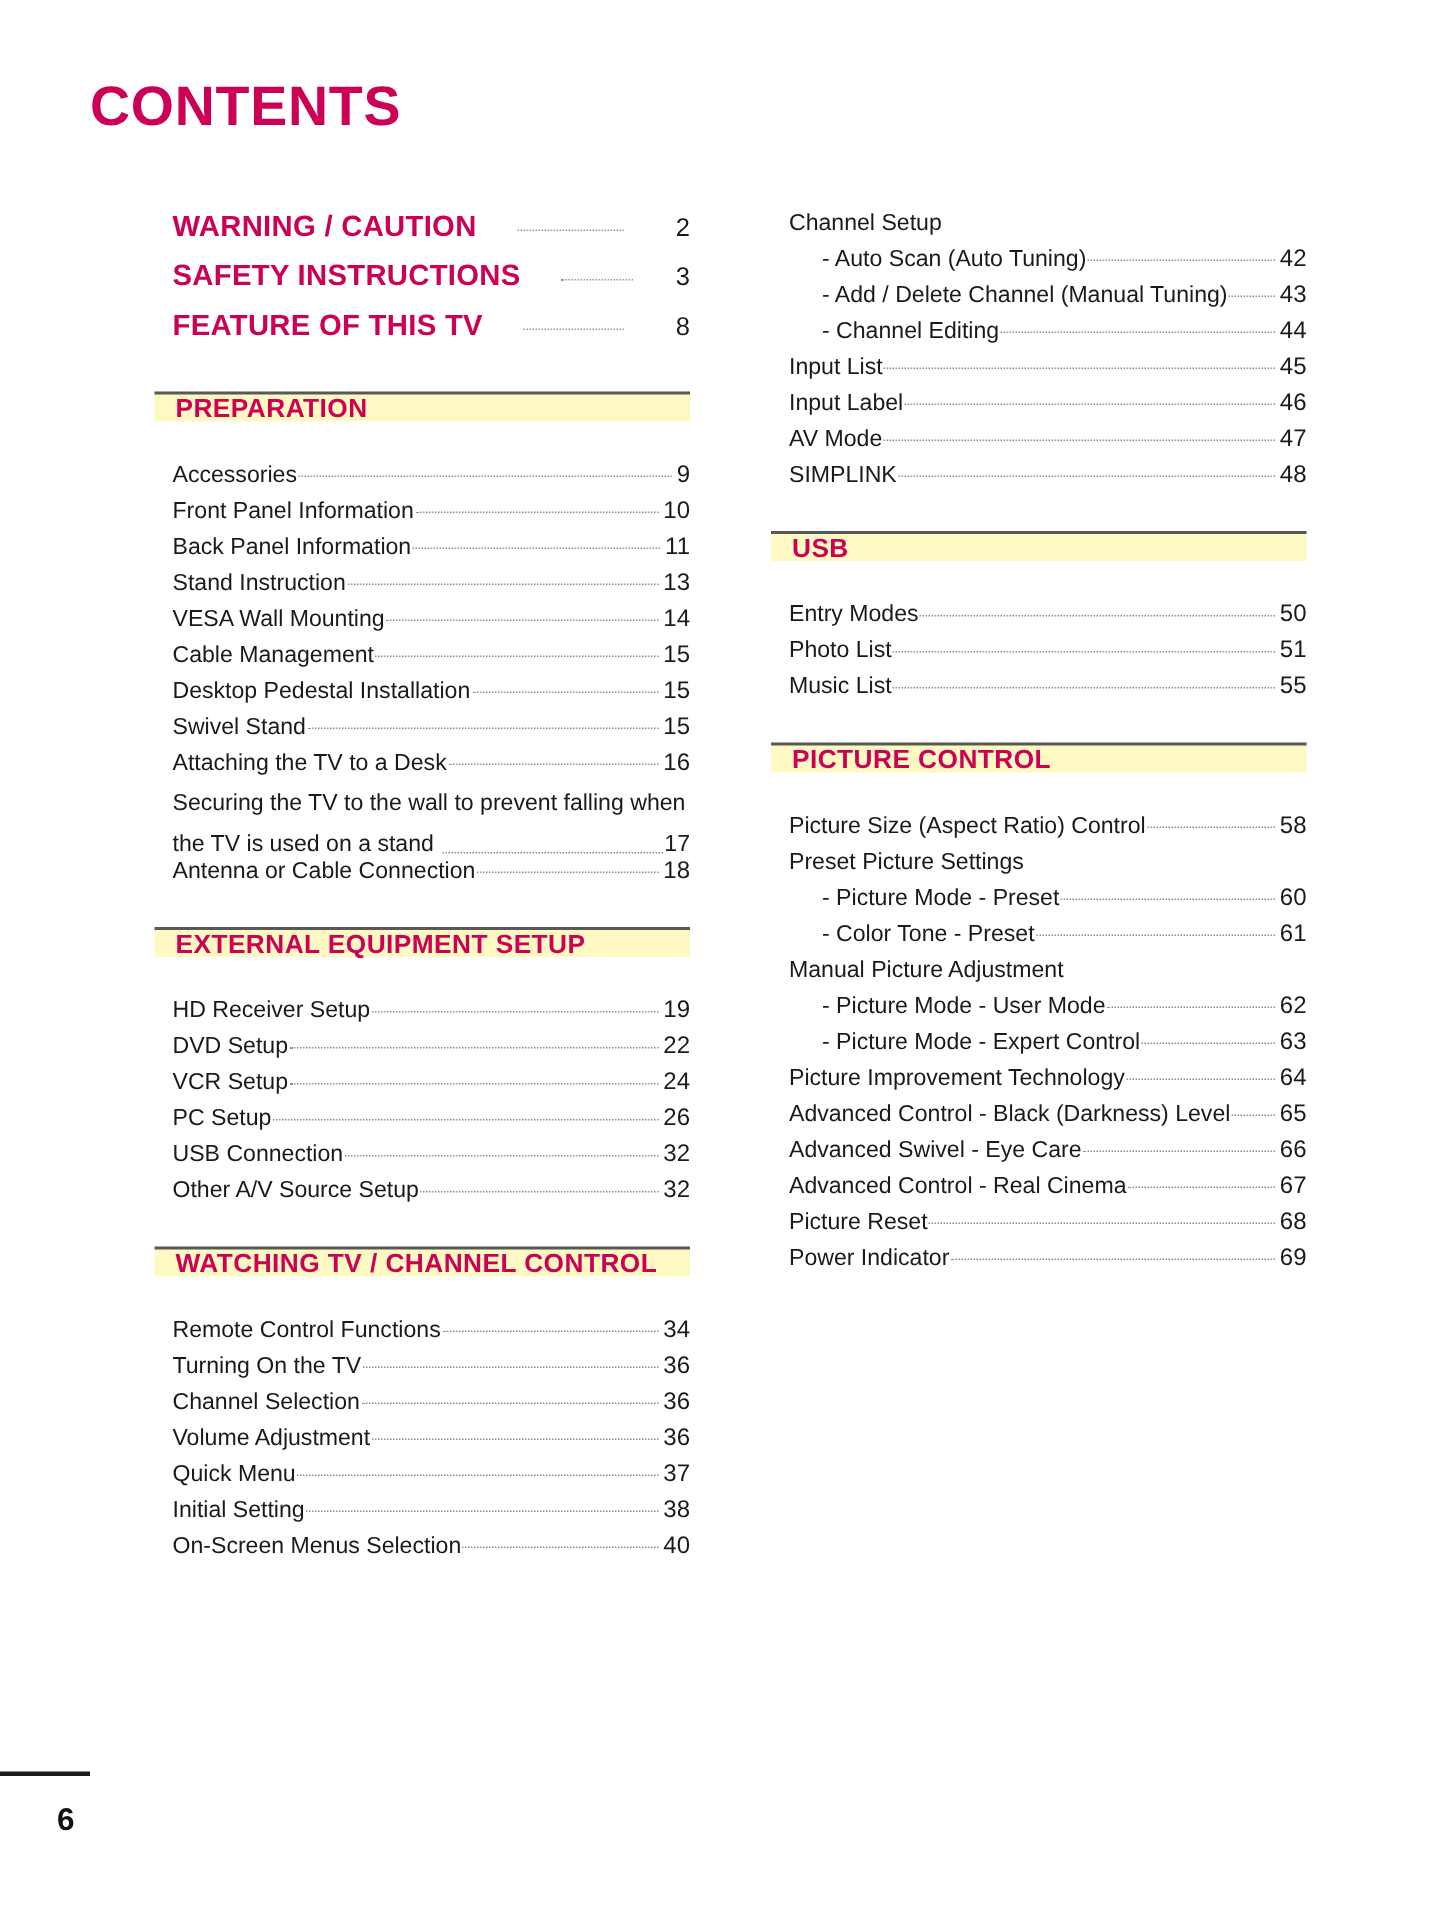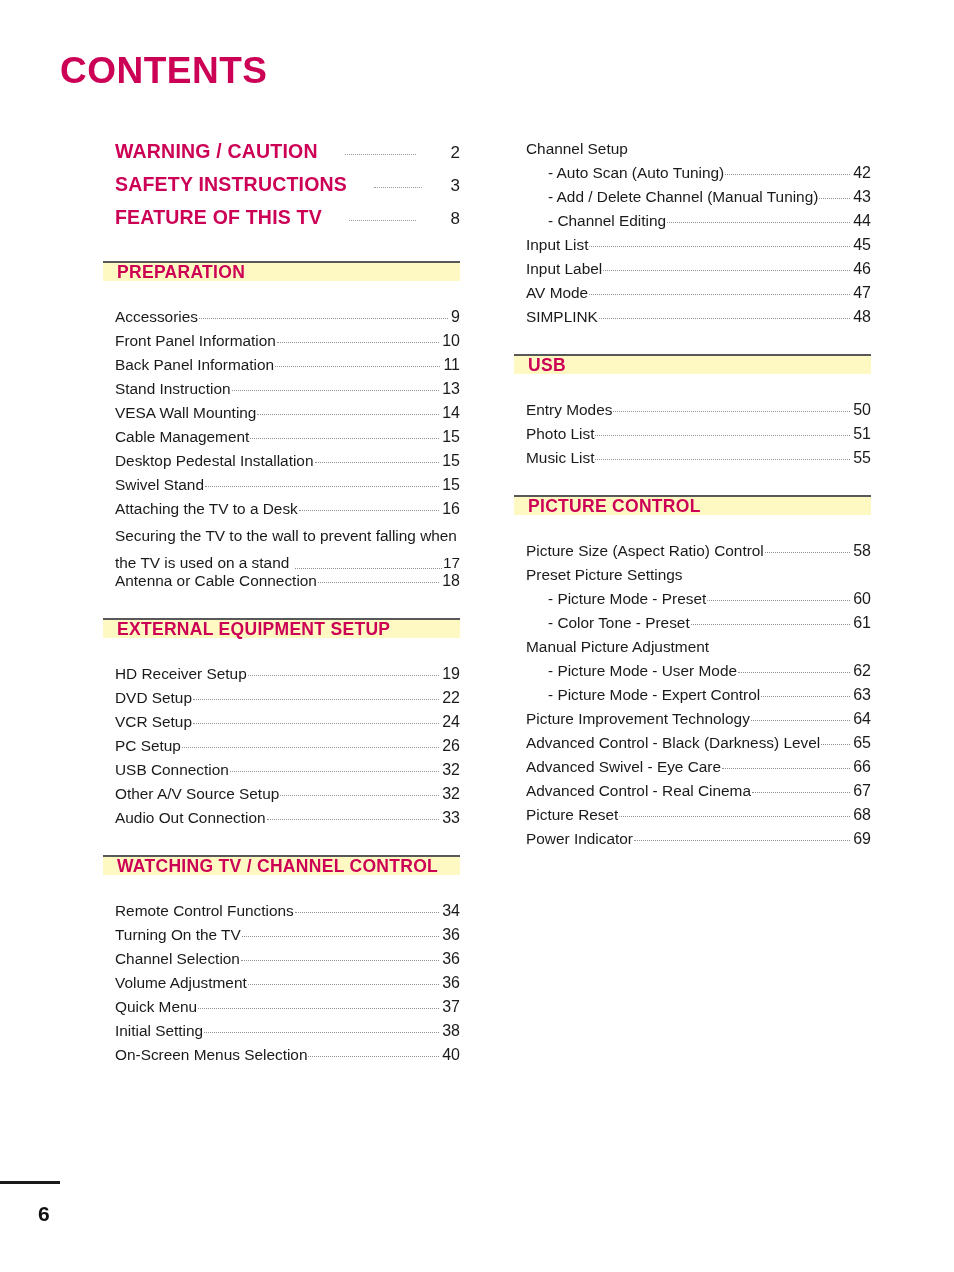--- a/index.html
+++ b/index.html
@@ -282,25 +282,20 @@
           <div class="entry">
             <span class="e-label">USB Connection</span>
             <span class="leader"></span>
             <span class="e-page">32</span>
           </div>
           <div class="entry">
             <span class="e-label">Other A/V Source Setup</span>
             <span class="leader"></span>
             <span class="e-page">32</span>
           </div>
-          <div class="entry">
-            <span class="e-label">Audio Out Connection</span>
-            <span class="leader"></span>
-            <span class="e-page">33</span>
-          </div>
         </div>
       </div>
       <div class="section">
         <div class="section-header">
           <span class="sh-title">WATCHING TV / CHANNEL CONTROL</span>
         </div>
         <div class="section-body">
           <div class="entry">
             <span class="e-label">Remote Control Functions</span>
             <span class="leader"></span>

